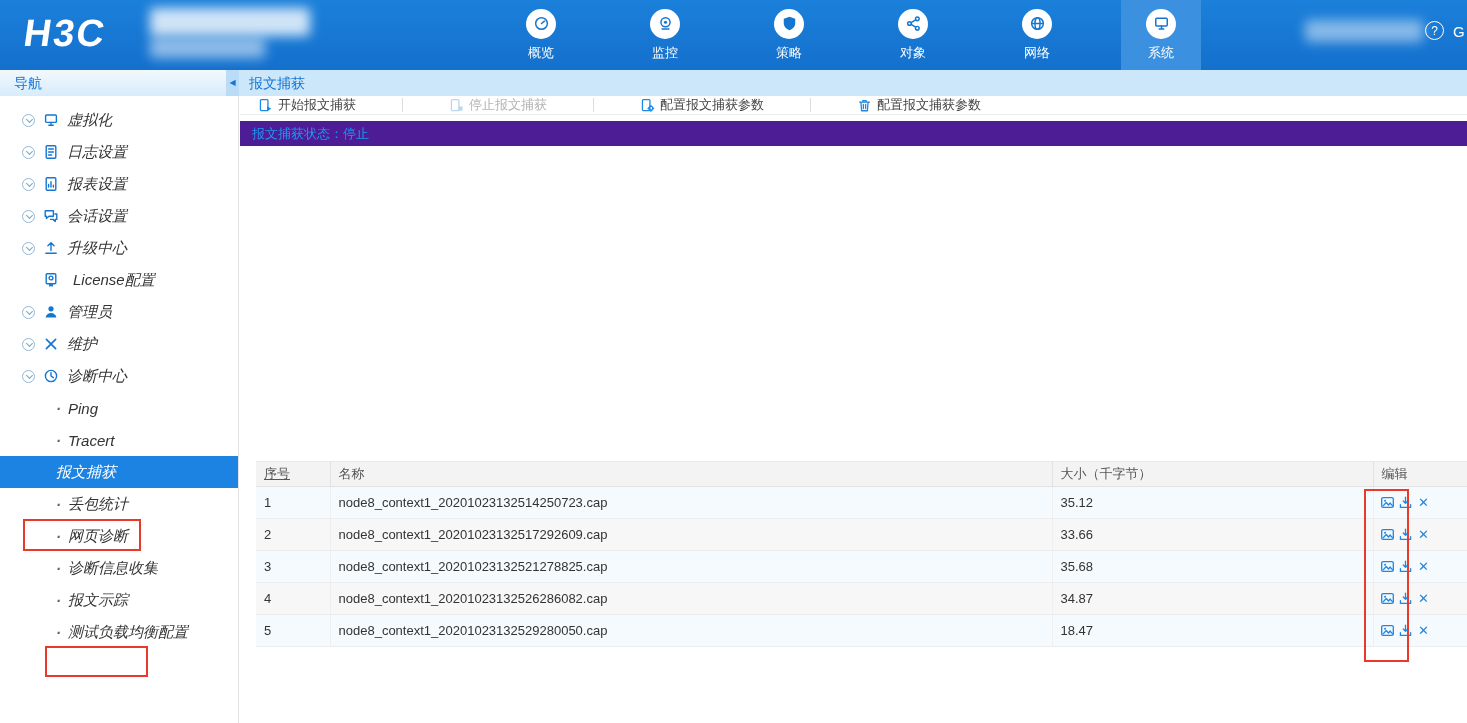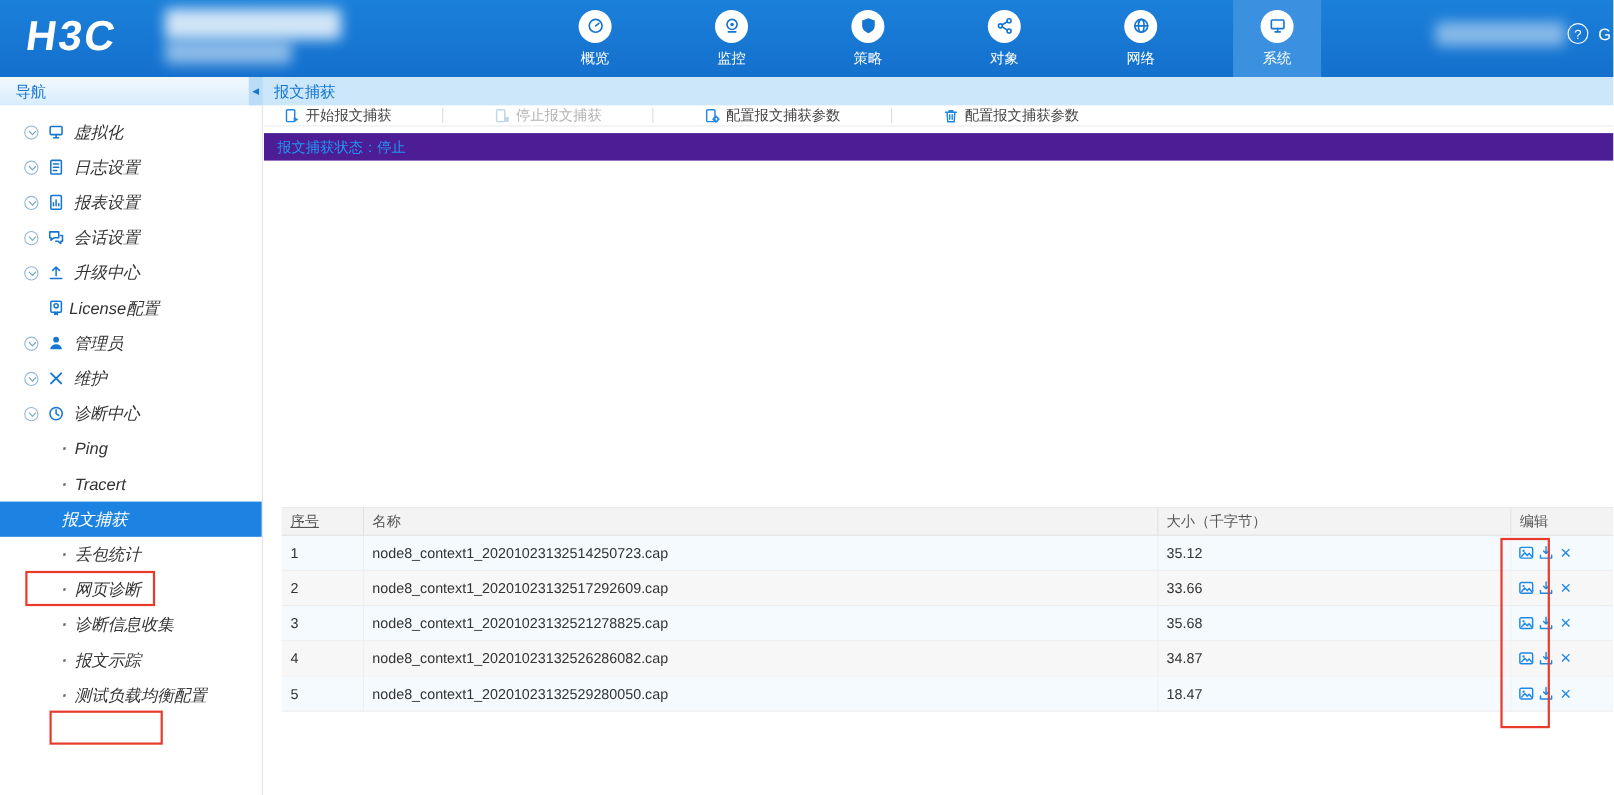--- a/index.html
+++ b/index.html
@@ -25,21 +25,21 @@
   
   .subbar { position:absolute; left:0; top:70px; width:100%; height:26px; display:flex; }
   .side-header { width:226px; padding-left:14px; background:linear-gradient(180deg,#f2f9fe,#d7ecfb); color:#1576d2; font-size:14px; line-height:26px; }
   .collapse-btn { width:13px; background:#badcf6; color:#1576d2; font-size:8px; line-height:26px; text-align:center; cursor:pointer; }
   .tabbar { flex:1; background:#cde7fa; color:#1576d2; font-size:14px; line-height:26px; padding-left:10px; }
 
   
   .sidebar { position:absolute; left:0; top:96px; width:239px; height:627px; background:#fff; border-right:1px solid #e3e3e3; padding-top:8px; overflow:hidden;font-style:italic; }
   .side-item { height:32px; display:flex; align-items:center; font-size:15px; color:#333; cursor:pointer; }
   .side-item.group { padding-left:22px; gap:8px; }
-  .side-item.leaf  { padding-left:43px; gap:4px; }
+  .side-item.leaf  { padding-left:43px; gap:14px; }
   .side-item.sub   { padding-left:56px; }
   .side-item.sub::before { content:"·"; font-weight:bold; color:#666; margin-right:7px; }
   .side-item.selected { background:#1c83e3; color:#fff; }
   .side-item.selected::before { content:""; margin:0; }
   .expand { width:13px; height:13px; border:1px solid #93b8d6; border-radius:50%; position:relative; flex:none; }
   .expand::after { content:""; position:absolute; left:3.5px; top:2.5px; width:4px; height:4px; border-right:1.5px solid #6fa4cc; border-bottom:1.5px solid #6fa4cc; transform:rotate(45deg); }
   .sicon { width:16px; height:16px; color:#1576d2; flex:none; display:flex; align-items:center; justify-content:center; }
   .sicon svg { width:16px; height:16px; }
 
   

